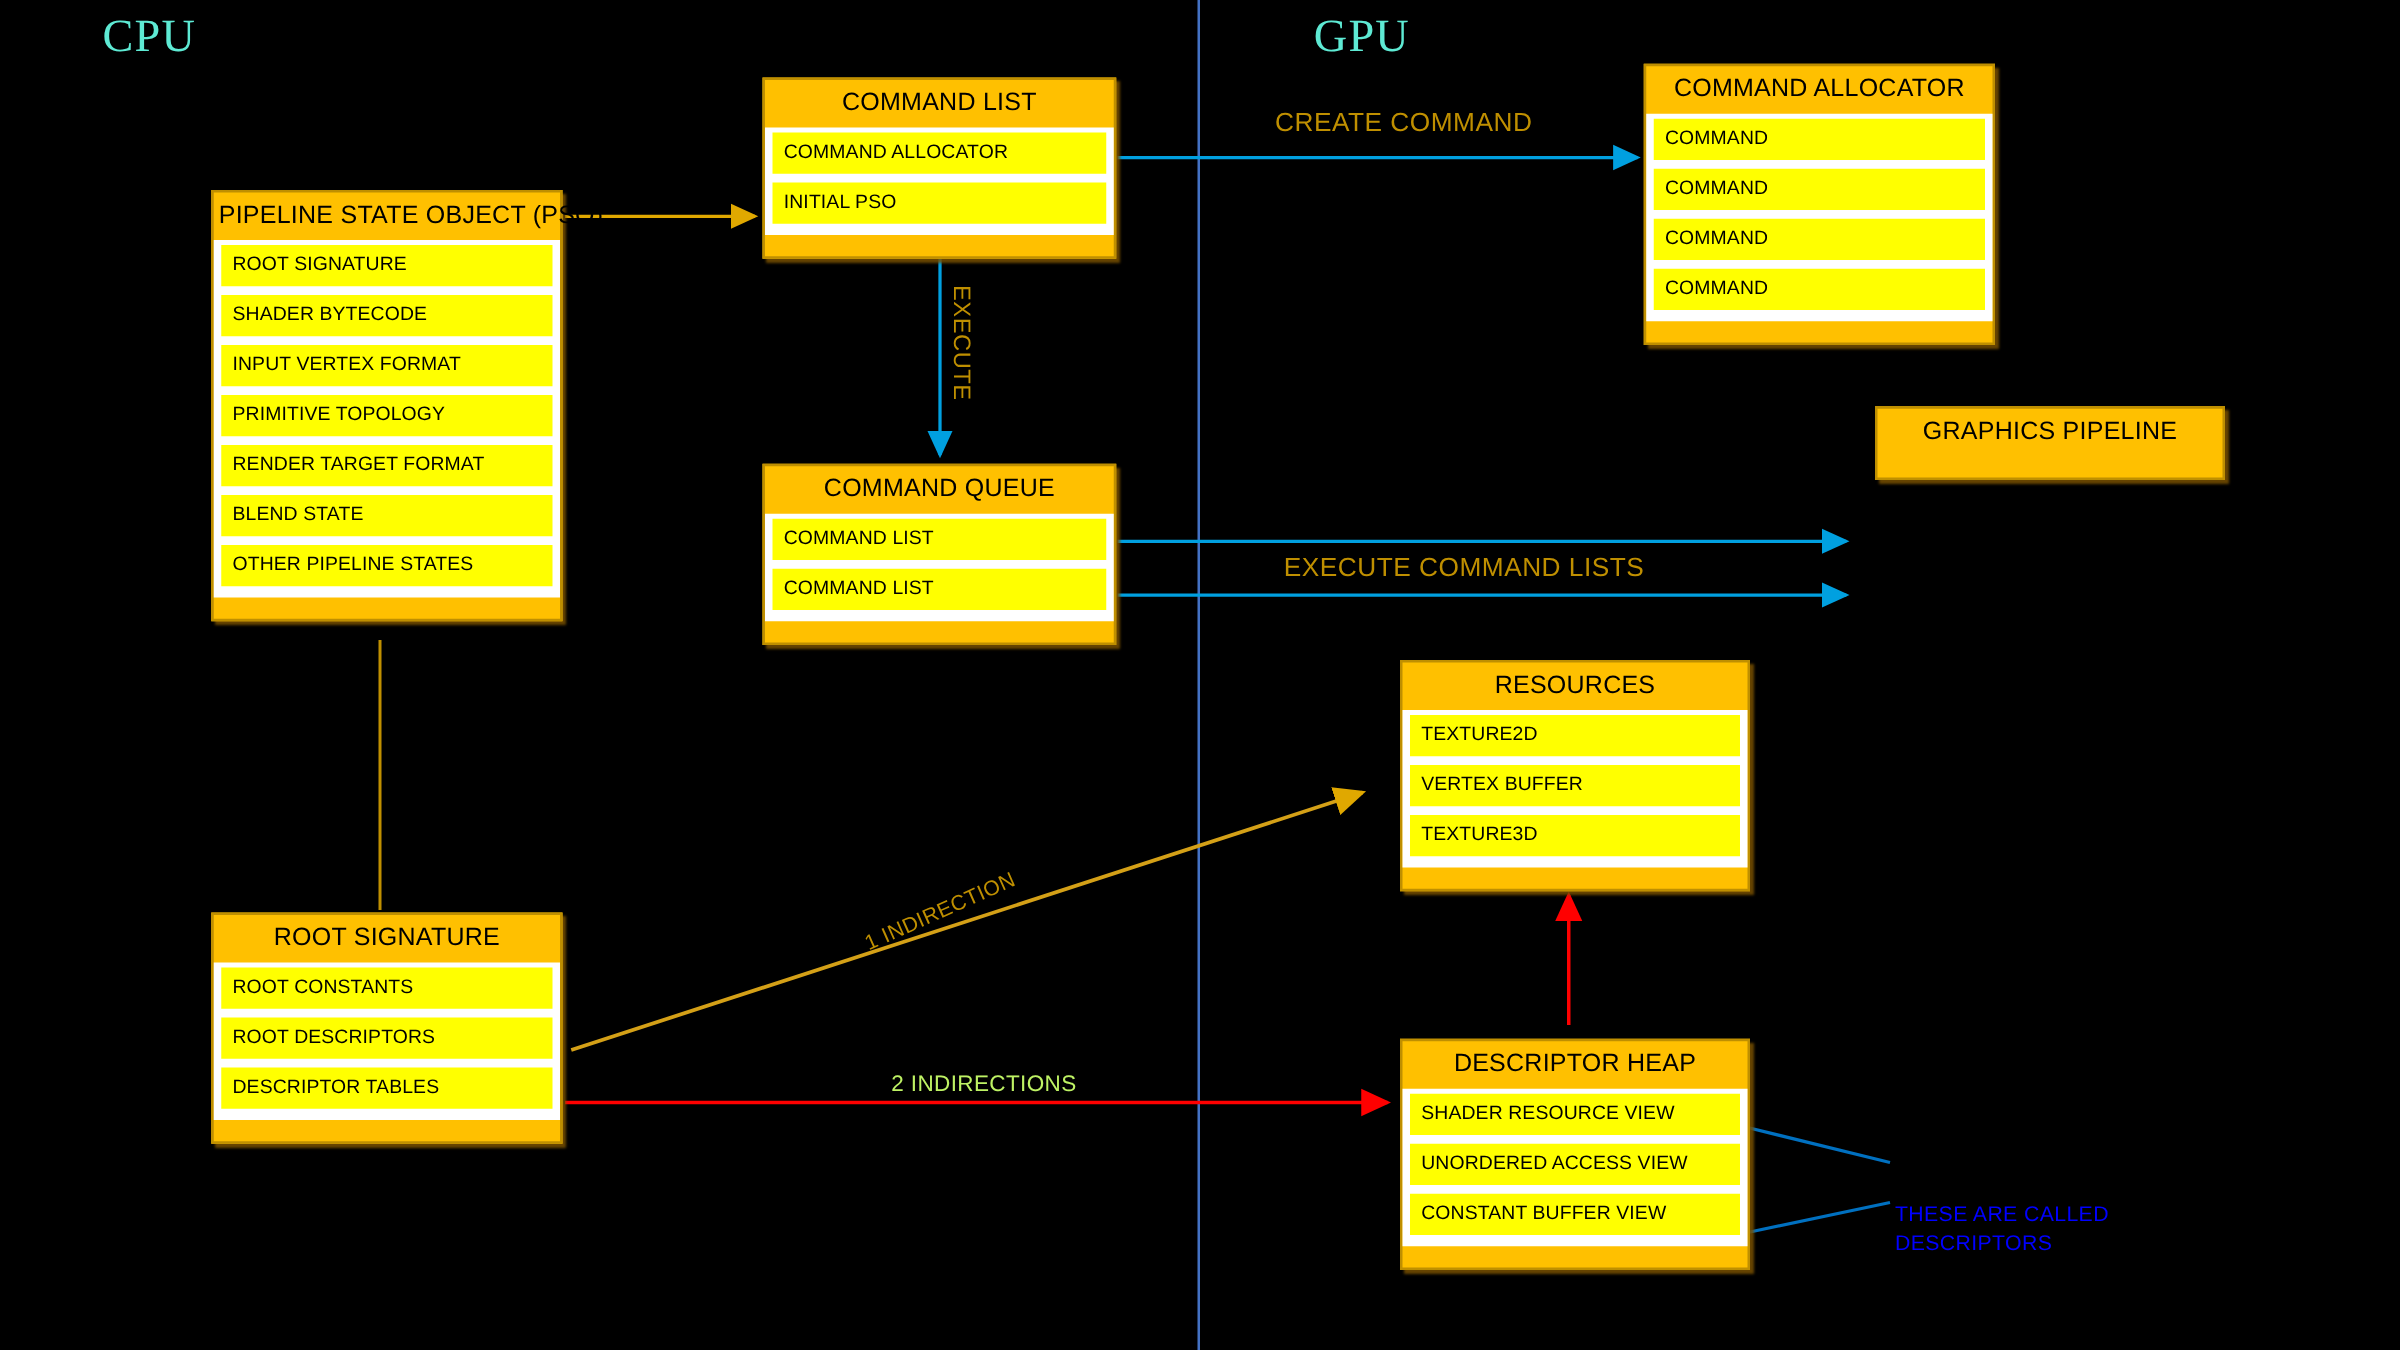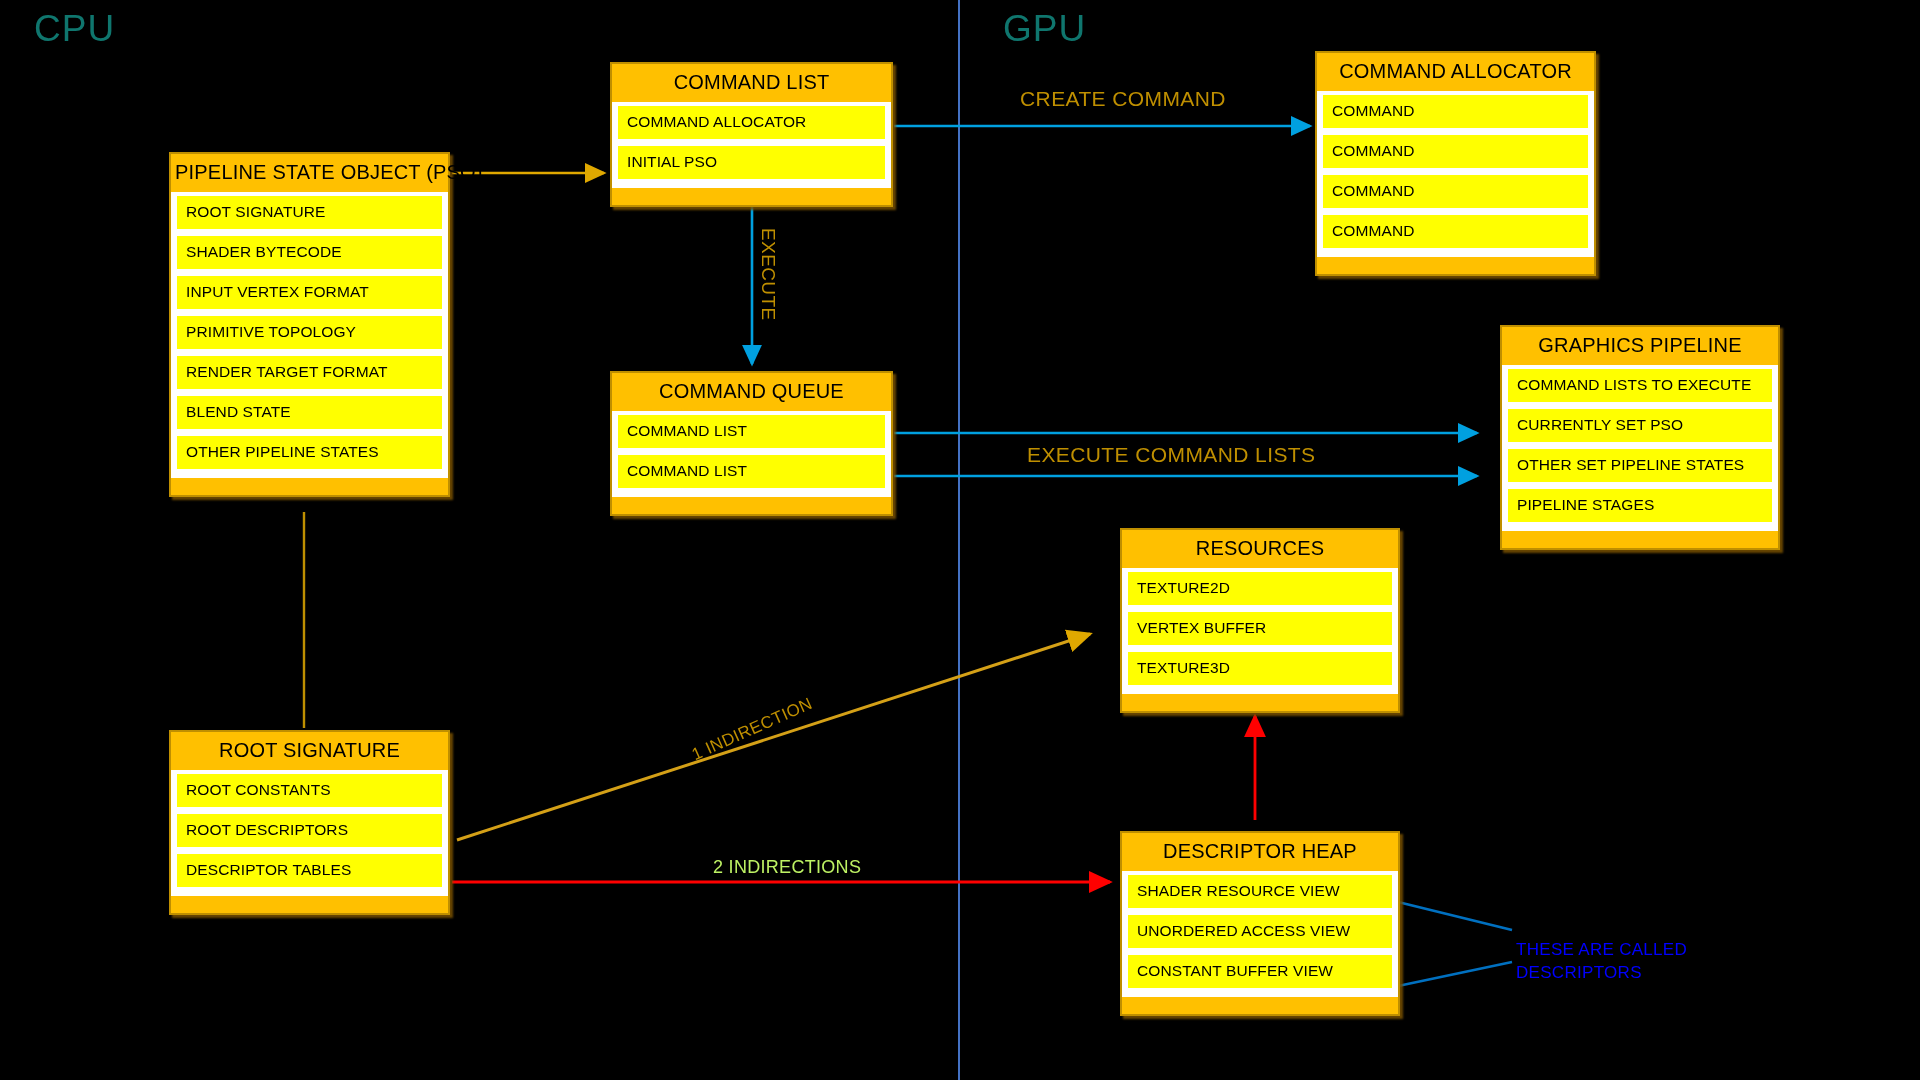--- a/index.html
+++ b/index.html
@@ -26,25 +26,26 @@
   
   .divider {
     position: absolute;
     width: 2px;
     background: #4472C4;
   }
 
   
   .zone-label {
     position: absolute;
-    color: #0f766e;
+    color: #5eead4;
     font-size: 37px;
     letter-spacing: 1px;
     white-space: nowrap;
-    font-family: Liberation Sans, sans-serif;
+    font-family: Liberation Serif, serif;
+    margin-left: 48px;
   }
 
   
   .node {
     position: absolute;
     background: #FFC000;
     border: 2px solid #BF8F00;
     box-shadow: 3px 3px 2px rgba(120,80,0,0.85);
     box-sizing: border-box;
     padding: 0 0 17px 0;
@@ -172,26 +173,20 @@
   <div class="node" style="left:610px; top:371px; width:283px;">
     <div class="node-title">COMMAND QUEUE</div>
     <div class="node-body">
       <div class="node-row">COMMAND LIST</div>
       <div class="node-row">COMMAND LIST</div>
     </div>
   </div>
 
   <div class="node" style="left:1500px; top:325px; width:280px;">
     <div class="node-title">GRAPHICS PIPELINE</div>
-    <div class="node-body">
-      <div class="node-row">COMMAND LISTS TO EXECUTE</div>
-      <div class="node-row">CURRENTLY SET PSO</div>
-      <div class="node-row">OTHER SET PIPELINE STATES</div>
-      <div class="node-row">PIPELINE STAGES</div>
-    </div>
   </div>
 
   <div class="node" style="left:1120px; top:528px; width:280px;">
     <div class="node-title">RESOURCES</div>
     <div class="node-body">
       <div class="node-row">TEXTURE2D</div>
       <div class="node-row">VERTEX BUFFER</div>
       <div class="node-row">TEXTURE3D</div>
     </div>
   </div>
@@ -217,15 +212,15 @@
   <div class="lbl lbl-gold" style="left:1020px; top:87px;">CREATE COMMAND</div>
 
   <div class="lbl lbl-gold rot-v" style="left:779px; top:228px; font-size:19px;">EXECUTE</div>
 
   <div class="lbl lbl-gold" style="left:1027px; top:443px;">EXECUTE COMMAND LISTS</div>
 
   <div class="lbl lbl-gold rot-diag" style="left:697px; top:745px; font-size:17px;">1 INDIRECTION</div>
 
   <div class="lbl lbl-red" style="left:713px; top:857px;">2 INDIRECTIONS</div>
 
-  <div class="lbl lbl-blue" style="left:1516px; top:938px;">THESE ARE CALLED DESCRIPTORS</div>
+  <div class="lbl lbl-blue" style="left:1516px; top:960px;">THESE ARE CALLED DESCRIPTORS</div>
 
 </div>
 
 </body></html>

